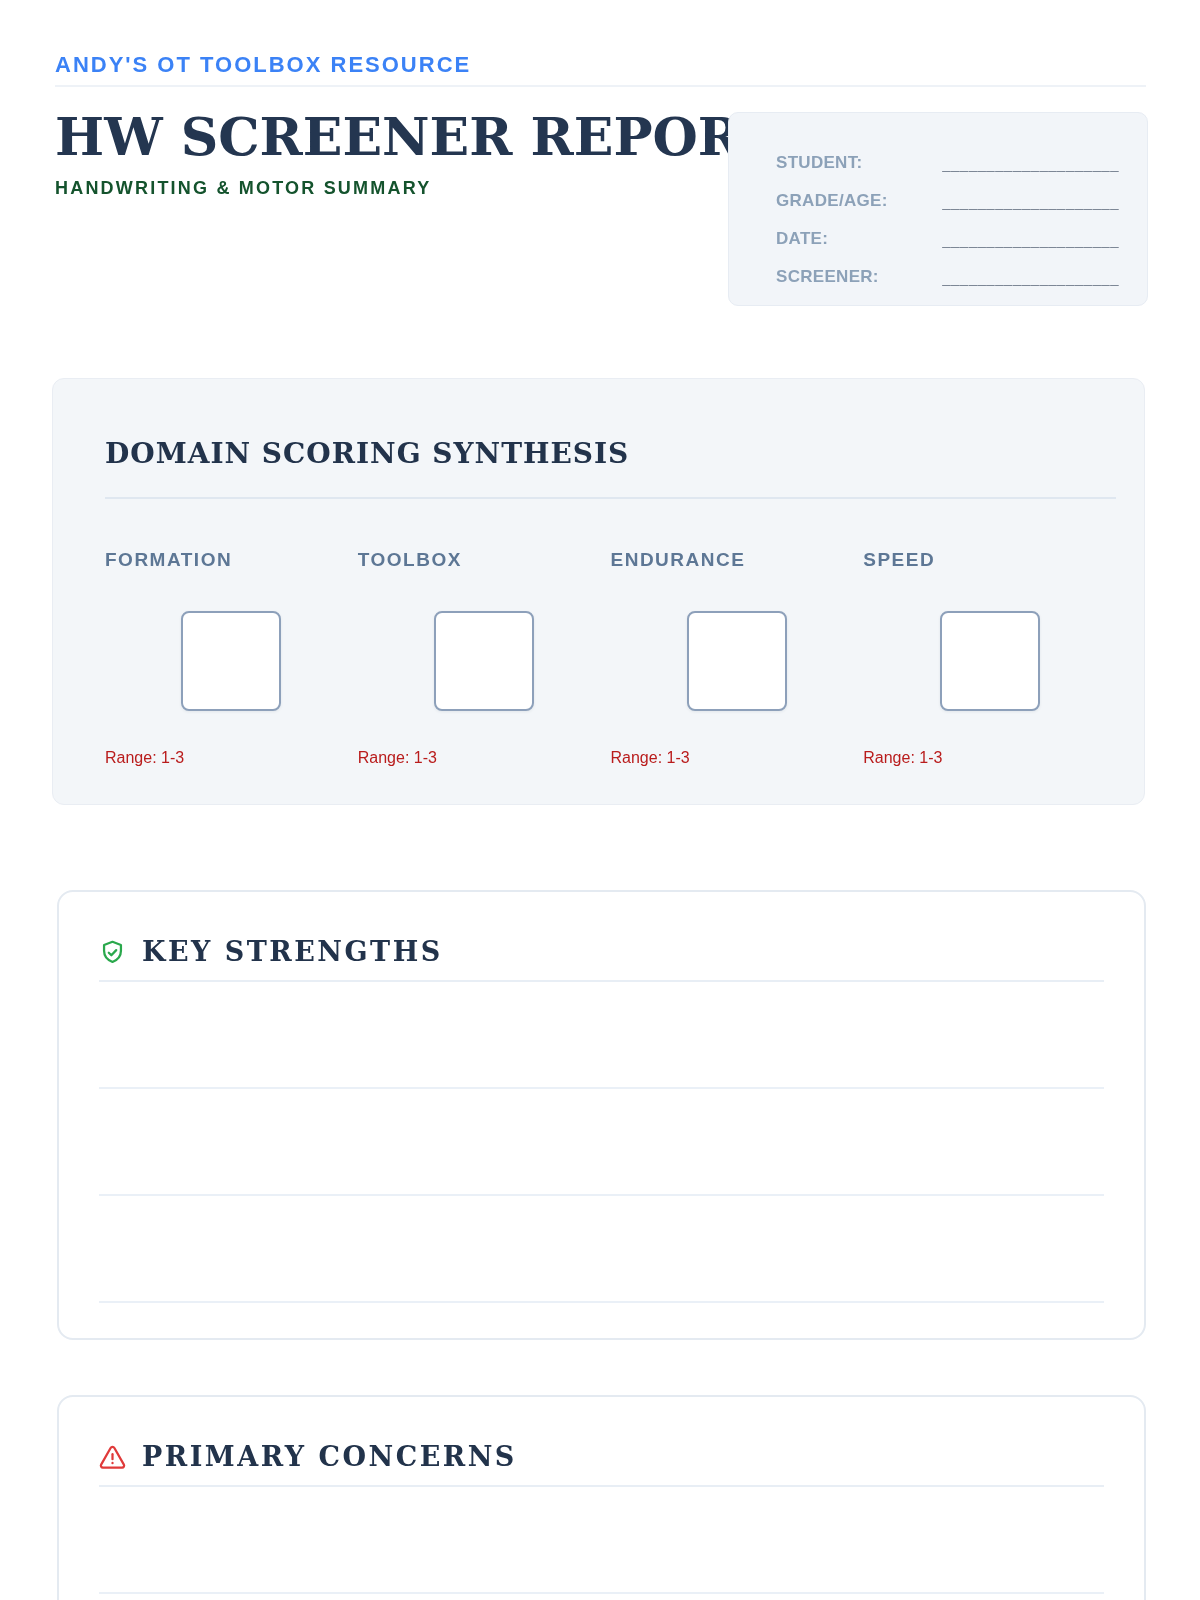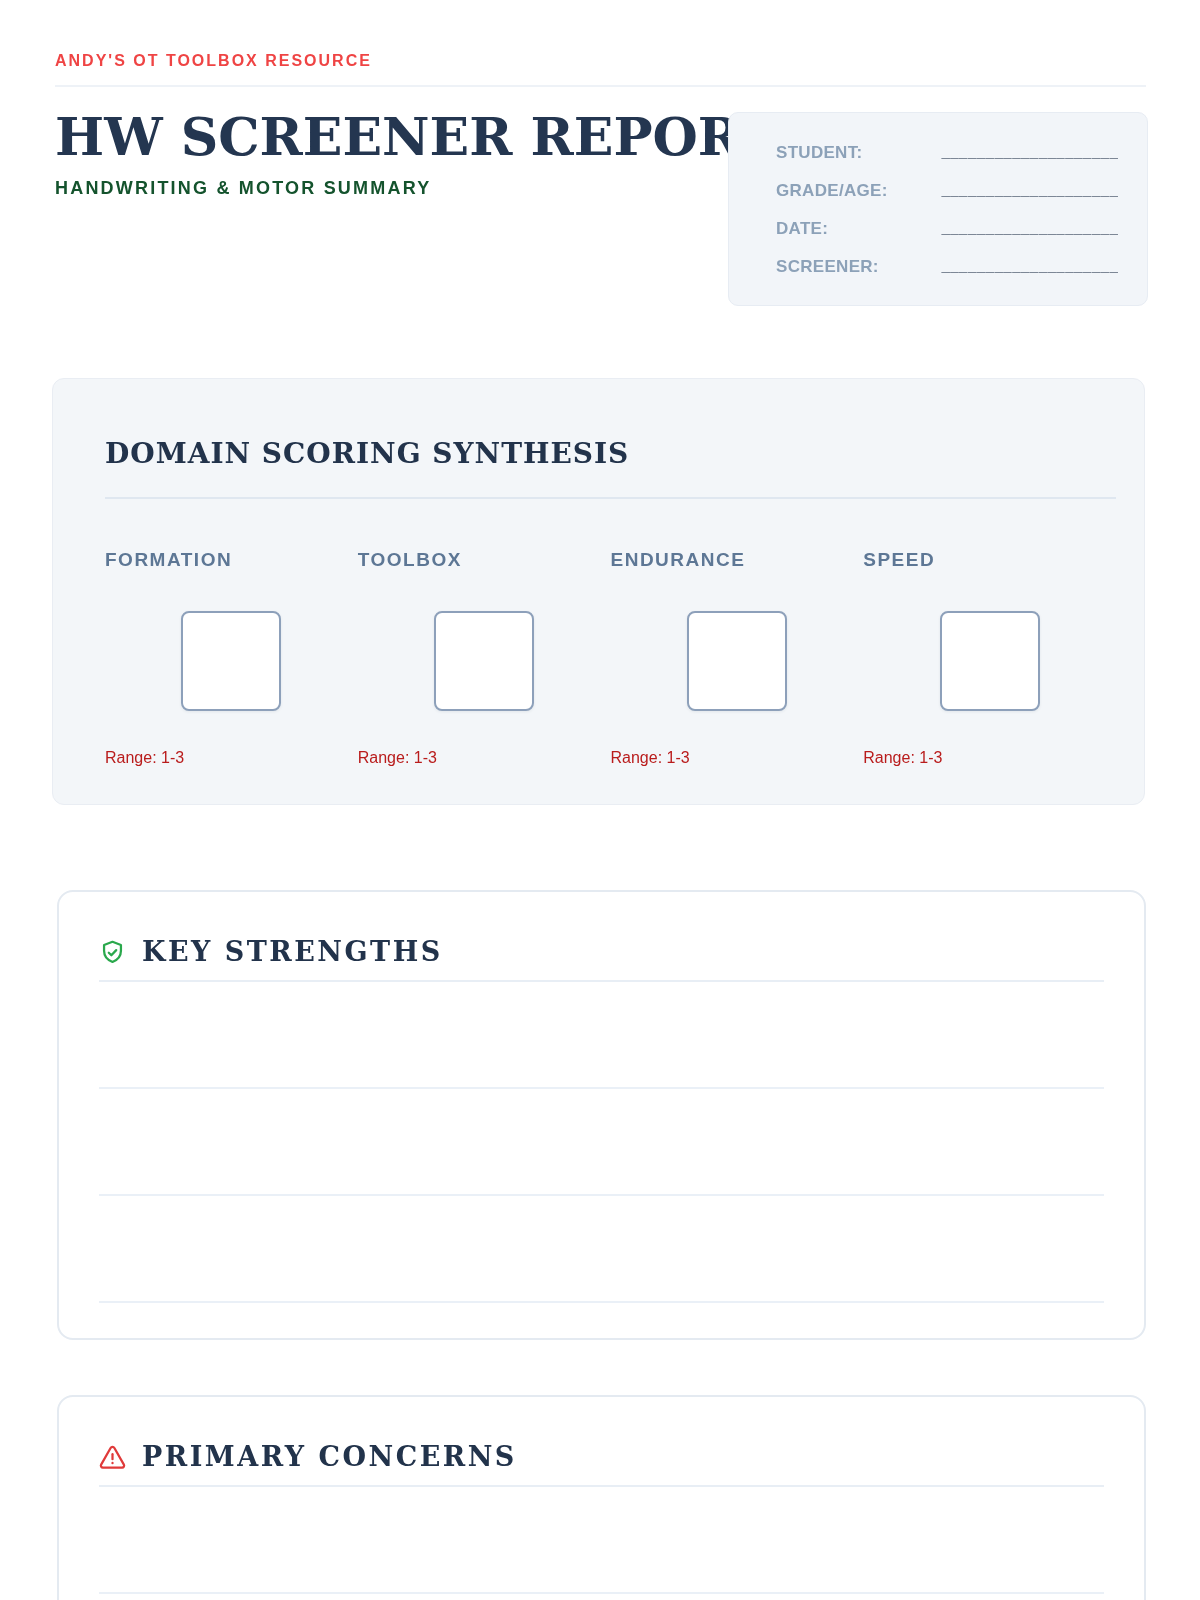--- a/index.html
+++ b/index.html
@@ -7,22 +7,22 @@
   body {
     position:relative;
     background:#ffffff;
     font-family:"Liberation Sans", sans-serif;
     overflow:hidden;
   }
 
   
   .eyebrow {
     position:absolute; left:55px; top:52px;
-    font-size:16px; font-weight:700; letter-spacing:2px;
-    color:#ef4444;
+    font-size:22px; font-weight:700; letter-spacing:2px;
+    color:#3b82f6;
   }
   .top-divider {
     position:absolute; left:55px; top:85px; width:1091px;
     border-top:2px solid #eef2f7;
   }
   .title-block { position:absolute; left:55px; top:106px; }
   .page-title {
     font-family:"DejaVu Serif","Liberation Serif",serif;
     font-weight:700; font-size:52px; color:#243650; line-height:1.2;
   }
@@ -30,25 +30,25 @@
     margin-top:10px; font-size:18px; font-weight:700;
     letter-spacing:2.2px; color:#14532d;
   }
 
   
   .student-box {
     position:absolute; left:728px; top:112px; width:420px; height:194px;
     background:#f2f5f9; border:1px solid #e7ecf3; border-radius:10px;
     padding:30px 28px 0 47px;
   }
-  .s-row { display:flex; justify-content:space-between; align-items:flex-start; height:30px; margin-bottom:8px; }
+  .s-row { display:flex; justify-content:space-between; align-items:flex-end; height:30px; margin-bottom:8px; }
   .s-label { font-size:17px; font-weight:700; color:#8ca1b8; letter-spacing:0.3px; }
   .s-line {
     width:180px; font-size:15px; font-weight:700; color:#25334b;
-    letter-spacing:0.5px; white-space:nowrap; overflow:hidden; text-align:right;font-style:italic;
+    letter-spacing:0.5px; white-space:nowrap; overflow:hidden; text-align:right;
   }
 
   
   .domain-card {
     position:absolute; left:52px; top:378px; width:1093px; height:427px;
     background:#f3f6f9; border:1px solid #e9edf3; border-radius:12px;
     padding:58px 28px 0 52px;
   }
   .domain-heading {
     font-family:"DejaVu Serif","Liberation Serif",serif;

